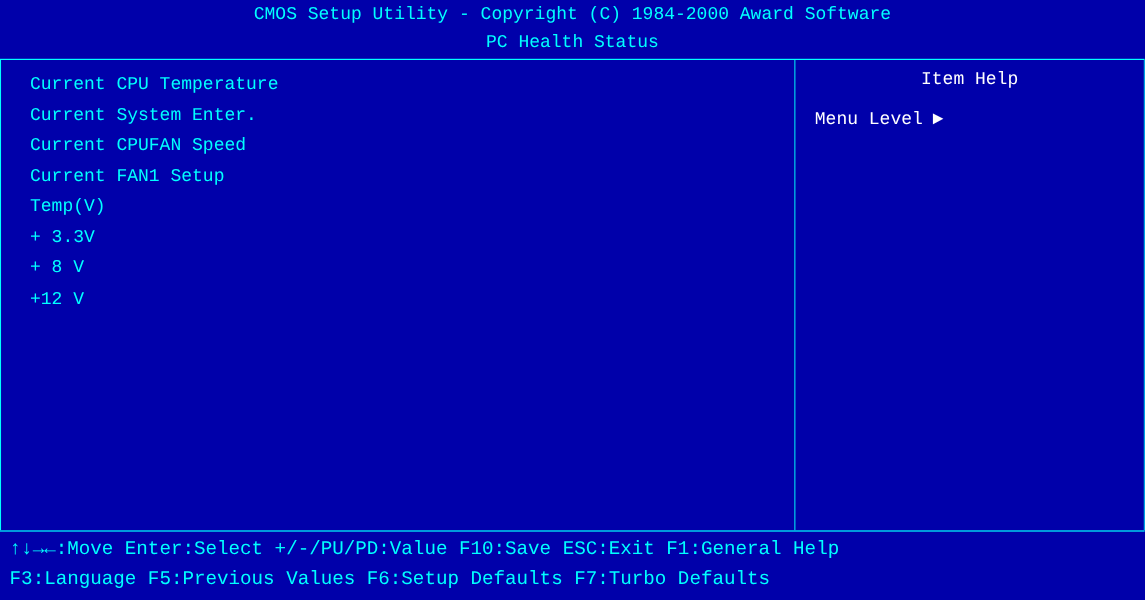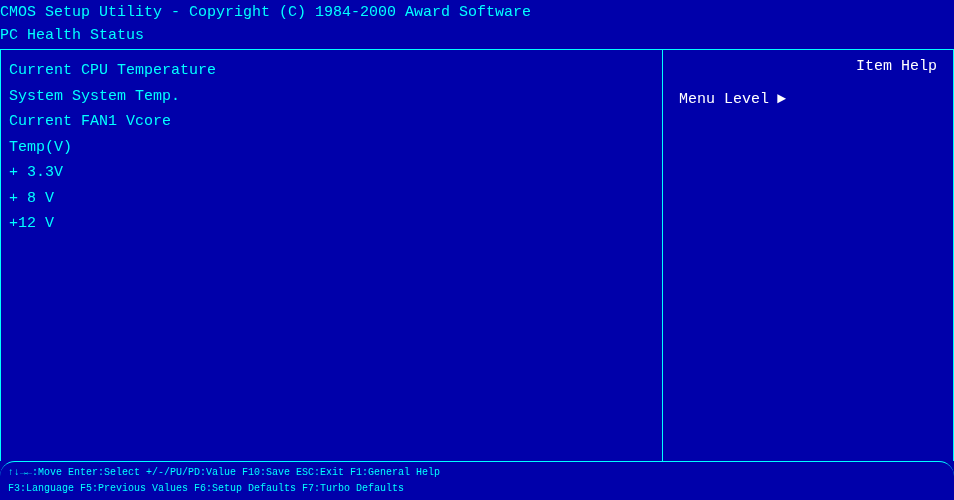--- a/index.html
+++ b/index.html
@@ -21,49 +21,50 @@
       width: 954px;
       height: 500px;
       display: flex;
       flex-direction: column;
       background-color: #0000AA;
     }
 
     #title-bar {
       background-color: #0000AA;
       color: #00FFFF;
+      text-align: center;
       padding: 2px 0;
       line-height: 1.5;
       border-bottom: 1px solid #00FFFF;
     }
 
     #main-area {
       display: flex;
       flex: 1;
       border: 1px solid #00FFFF;
       border-top: none;
       border-bottom: none;
     }
 
     #left-panel {
       flex: 1;
-      padding: 8px 8px;
+      padding: 8px 24px;
       border-right: 1px solid #00FFFF;
       background-color: #0000AA;
     }
 
     #right-panel {
       width: 290px;
       padding: 8px 16px;
       background-color: #0000AA;
     }
 
     #right-panel-title {
       color: #FFFFFF;
-      text-align: right;
+      text-align: center;
       margin-bottom: 16px;
       font-size: 15px;
     }
 
     .menu-item {
       color: #00FFFF;
       line-height: 1.7;
       font-size: 15px;
     }
 
@@ -79,42 +80,42 @@
       color: #FFFFFF;
       margin-left: 8px;
       font-size: 15px;
     }
 
     #footer {
       background-color: #0000AA;
       border-top: 1px solid #00FFFF;
       color: #00FFFF;
       padding: 3px 8px;
-      font-size: 10px;
+      font-size: 16px;
       line-height: 1.6;
-      border-radius: 15px;
     }
   </style>
 </head>
 <body>
 
 <div id="app">
 
   <div id="title-bar">
     <div>CMOS Setup Utility - Copyright (C) 1984-2000 Award Software</div>
     <div>PC Health Status</div>
   </div>
 
   <div id="main-area">
 
     <div id="left-panel">
 
     <div class="menu-item">Current CPU Temperature</div>
-        <div class="menu-item">System System Temp.</div>
-        <div class="menu-item">Current FAN1 Vcore</div>
+        <div class="menu-item">Current System Enter.</div>
+        <div class="menu-item">Current CPUFAN Speed</div>
+        <div class="menu-item">Current FAN1 Setup</div>
         <div class="menu-item">Temp(V)</div>
         <div class="menu-item">+ 3.3V</div>
         <div class="menu-item">+ 8 V</div>
         <div class="menu-item">+12 V</div>
       </div>
 
     <div id="right-panel">
       <div id="right-panel-title">Item Help</div>
       <div class="menu-level-row">
         <span>Menu Level</span>

